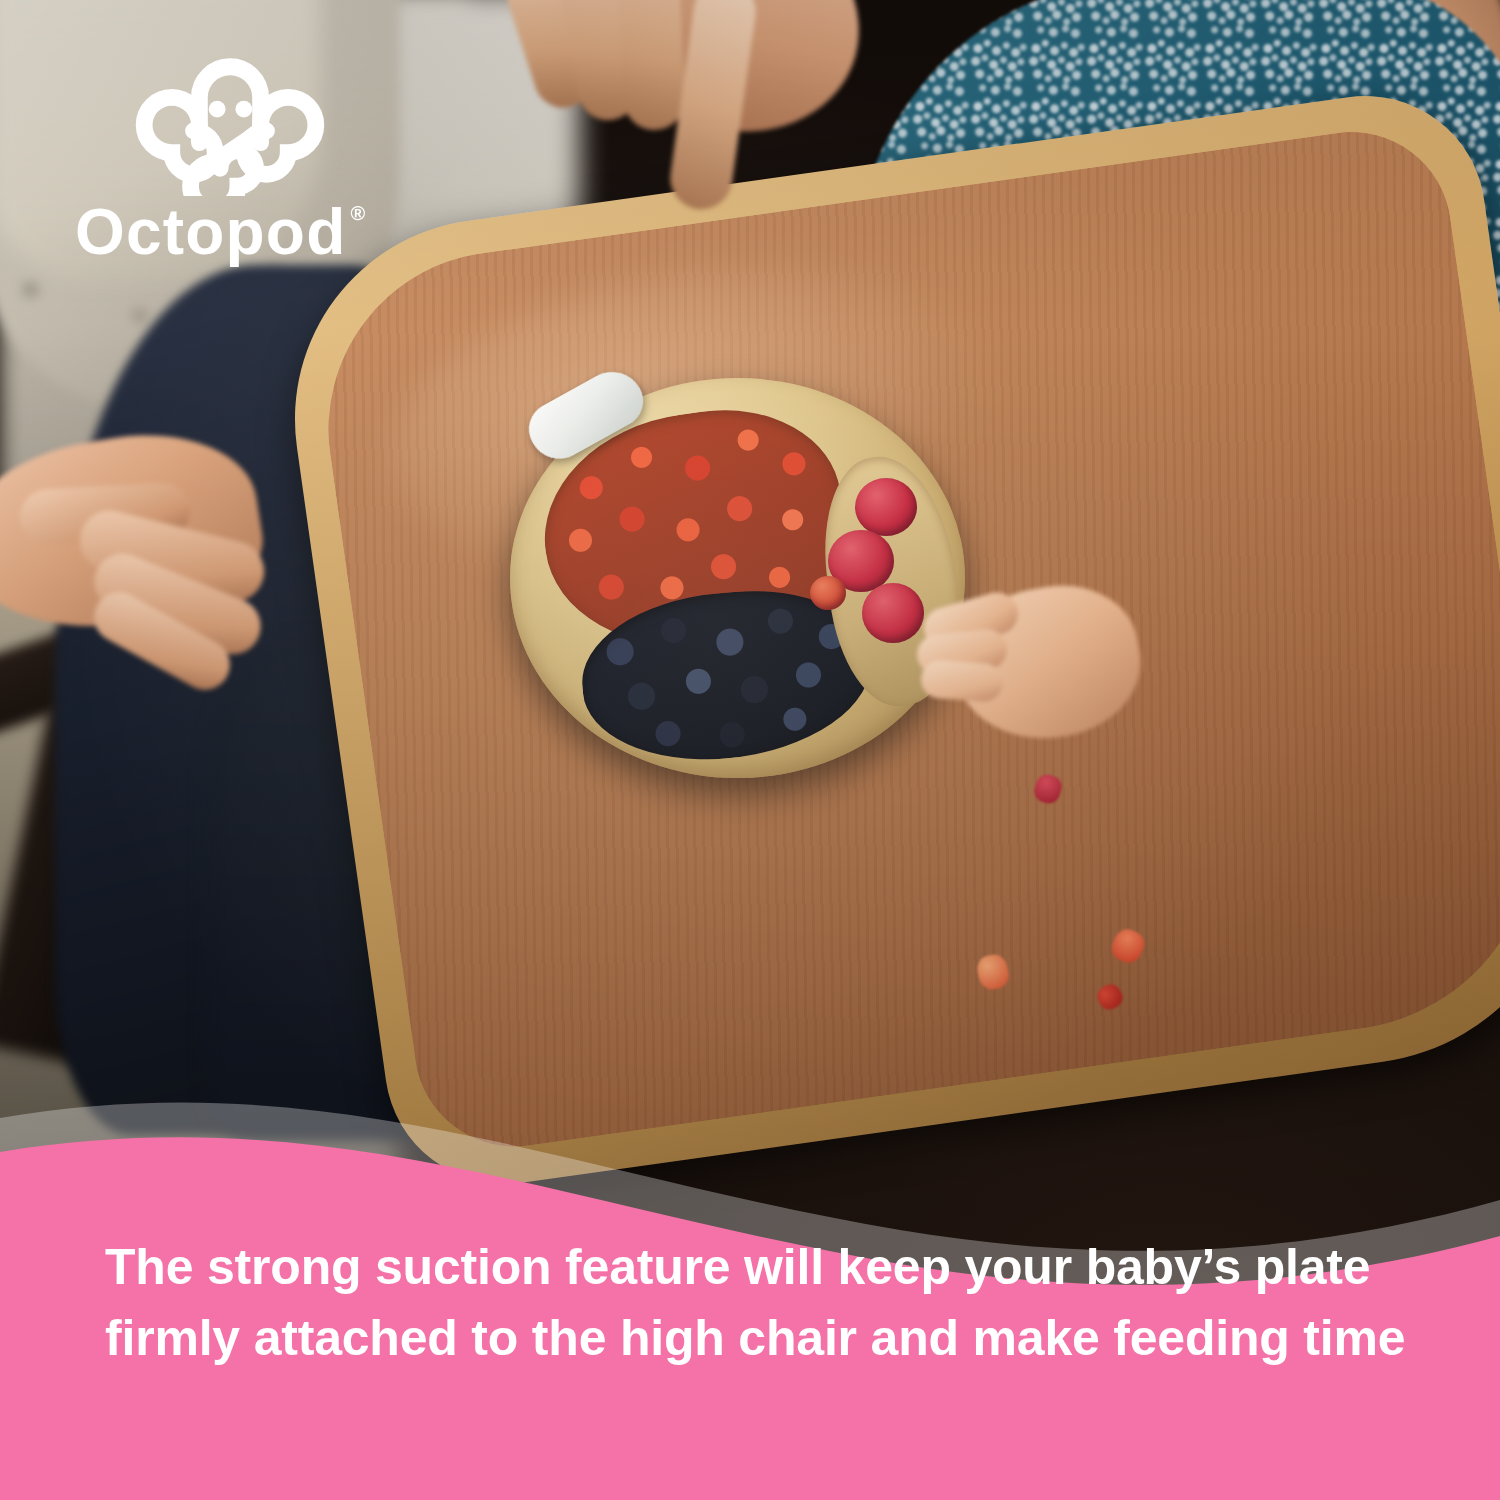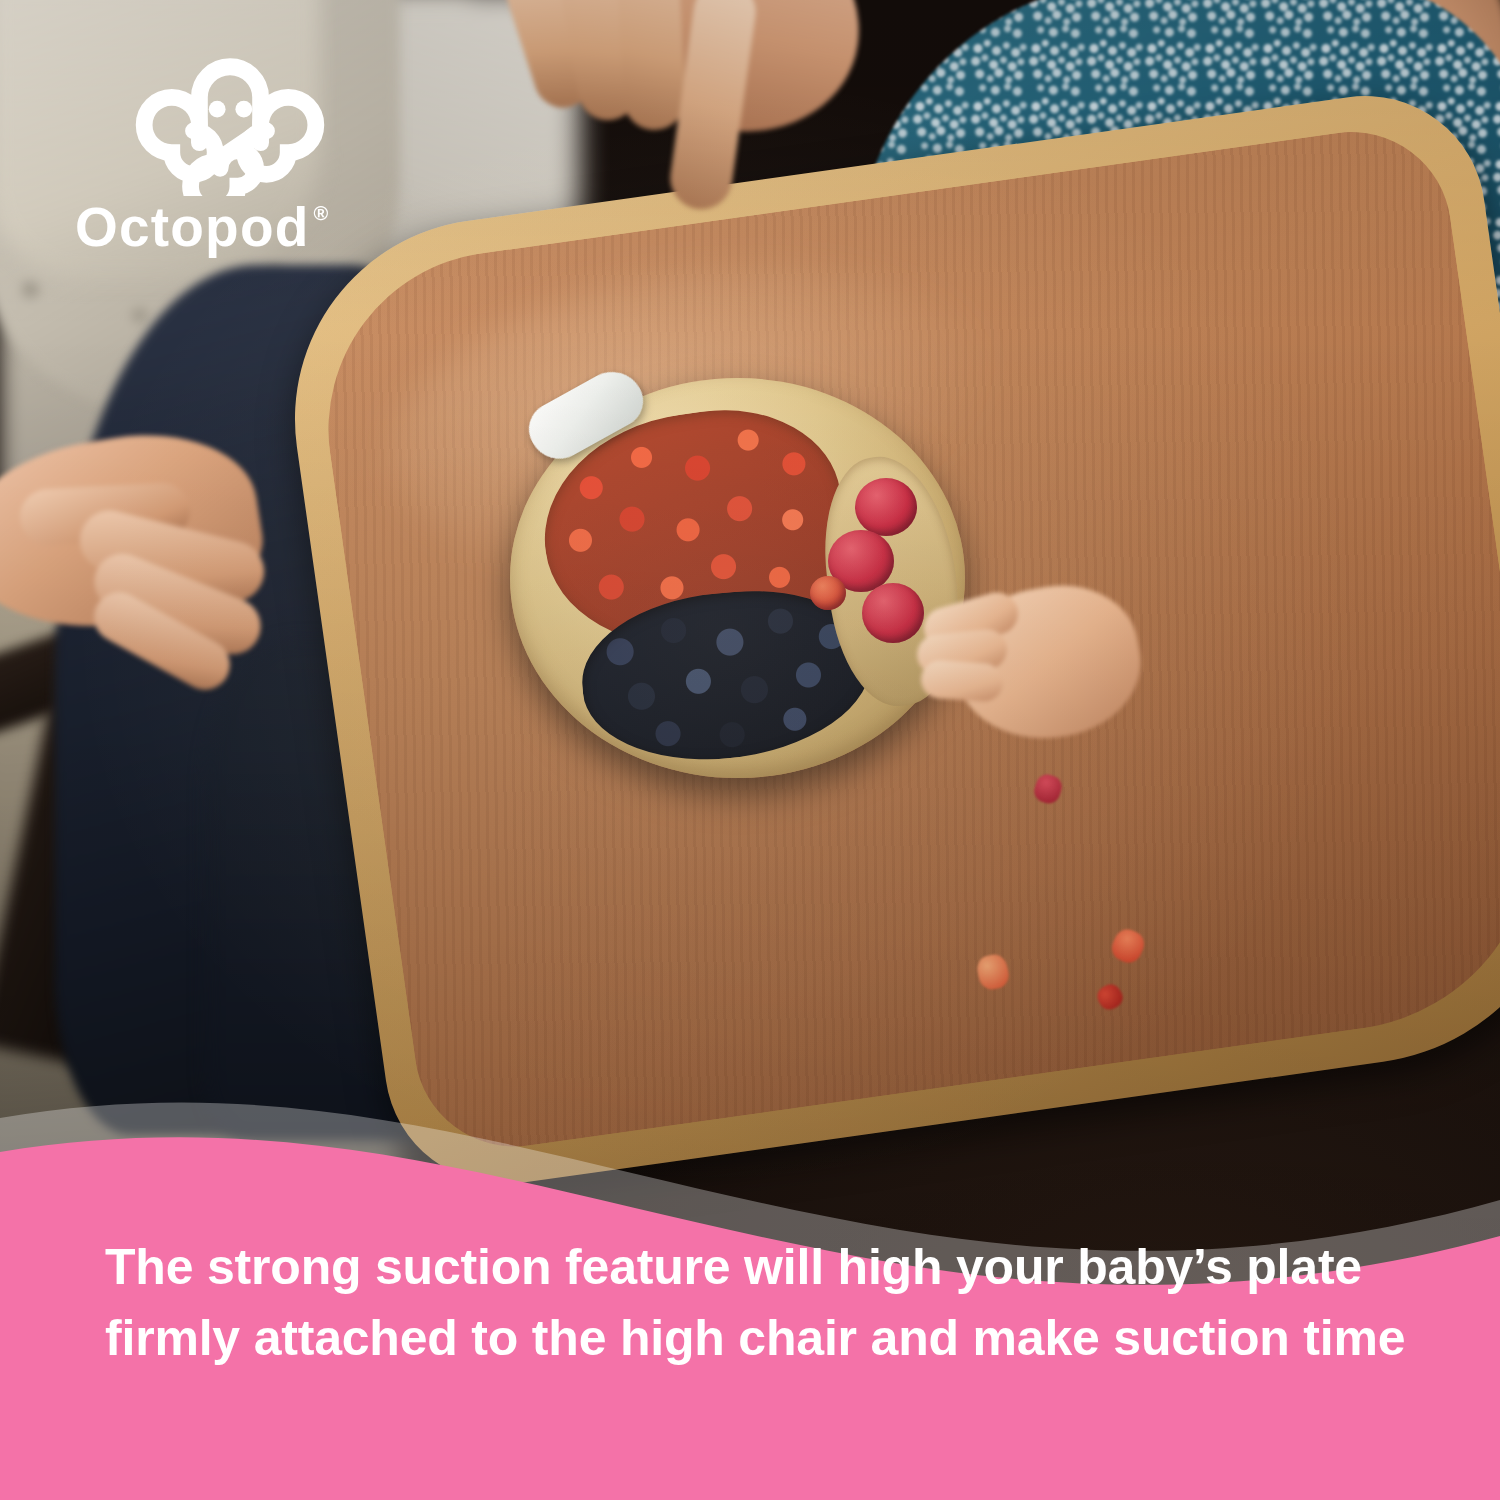--- a/index.html
+++ b/index.html
@@ -333,21 +333,21 @@
       radial-gradient(ellipse 70% 60% at 48% 42%, rgba(255,235,205,.10) 0%, rgba(0,0,0,0) 62%),
       linear-gradient(180deg, rgba(0,0,0,.10) 0%, rgba(0,0,0,0) 22%, rgba(0,0,0,.22) 100%);
     pointer-events:none;
   }
 
   
   .logo { position:absolute; left:75px; top:48px; width:330px; }
   .logo-mark { display:block; width:200px; height:148px; margin-left:55px; }
   .logo-word-row { display:flex; align-items:flex-start; margin-top:4px; }
   .logo-word {
-    font-size:55px; font-weight:700; color:#fff;
+    font-size:64px; font-weight:700; color:#fff;
     letter-spacing:1.2px; line-height:1;
     font-family:"Liberation Sans", sans-serif;
   }
   .logo-reg { font-size:20px; color:#fff; font-weight:700; margin-top:2px; margin-left:4px; }
 
   
   .waves { position:absolute; left:0; bottom:0; width:1500px; height:420px; }
   .waves svg { display:block; width:100%; height:100%; }
 
   .caption {
@@ -457,17 +457,17 @@
   <div class="waves">
     <svg viewBox="0 0 1500 420" preserveAspectRatio="none">
 
       <path d="M0,38 C330,-18 560,92 900,150 C1140,190 1330,168 1500,120 L1500,420 L0,420 Z" fill="#ffffff" fill-opacity="0.30"></path>
 
       <path d="M0,72 C330,18 560,126 900,184 C1140,224 1330,202 1500,156 L1500,420 L0,420 Z" fill="#f472a8"></path>
     </svg>
   </div>
 
   <div class="caption">
-    <span class="ln">The strong suction feature will high your baby’s plate</span>
-    <span class="ln">firmly attached to the high chair and make suction time</span>
+    <span class="ln">The strong suction feature will keep your baby’s plate</span>
+    <span class="ln">firmly attached to the high chair and make feeding time</span>
   </div>
 
 </div>
 
 </body></html>

